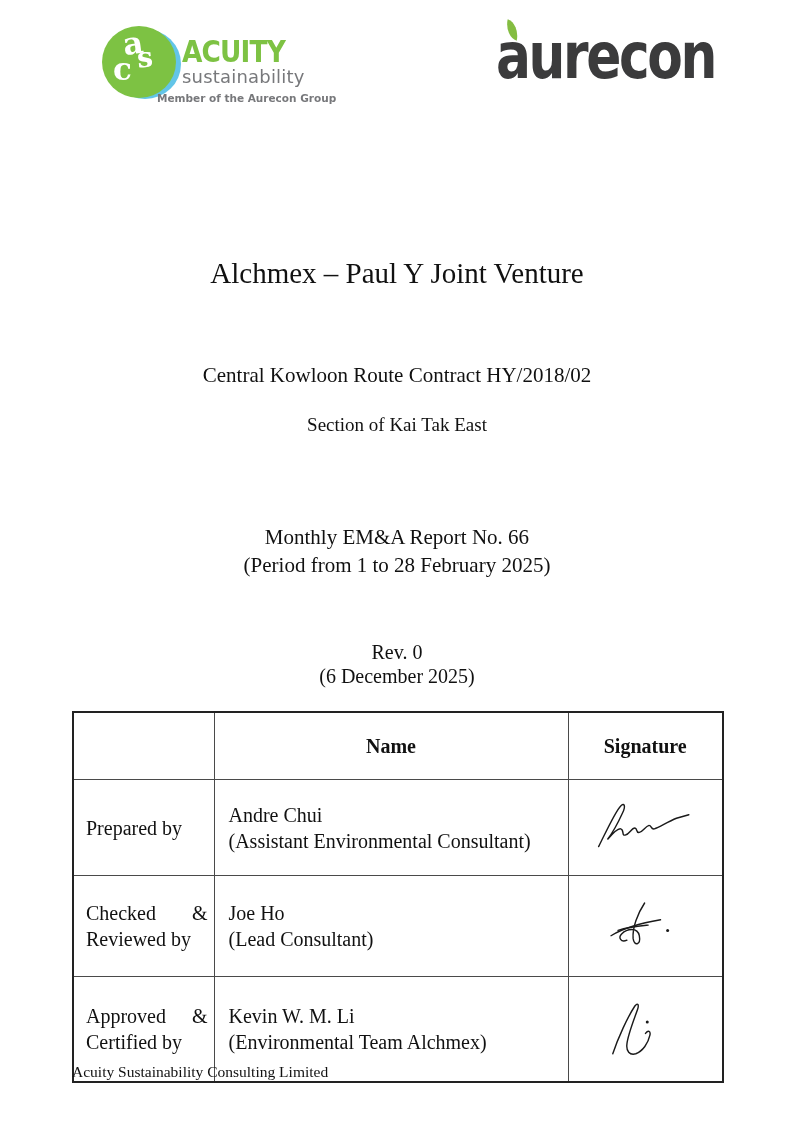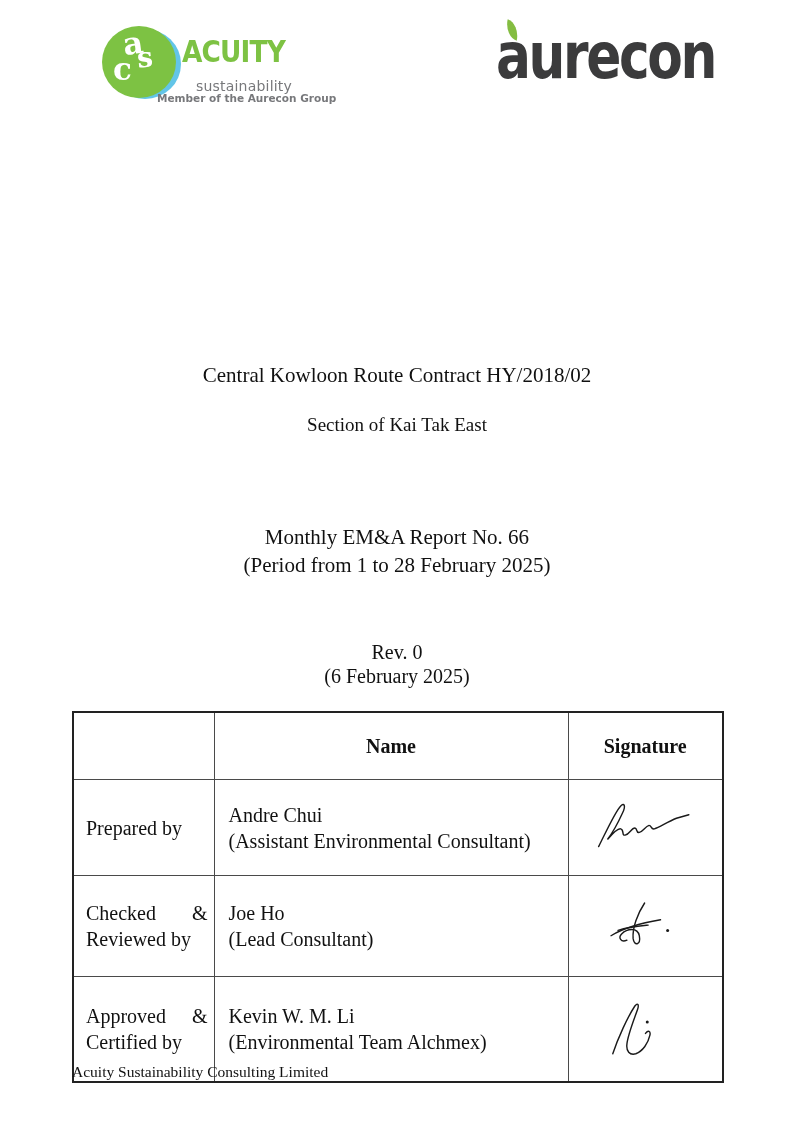--- a/index.html
+++ b/index.html
@@ -35,21 +35,21 @@
     position:absolute;left:80px;top:11px;width:110px;text-align:right;
     font-family:"DejaVu Sans", sans-serif;
   }
   .acuity-name{
     color:var(--acuity-green,#7DC243);
     font-size:30px;font-weight:bold;line-height:30px;letter-spacing:-1px;
     transform:scaleX(0.88);transform-origin:left top;white-space:nowrap;
   }
   .acuity-sub{
     color:var(--acuity-gray,#808285);
-    font-size:14px;line-height:17px;margin-top:11px;letter-spacing:0.2px;
+    font-size:18px;line-height:17px;margin-top:1px;letter-spacing:0.2px;
   }
   .acuity-member{
     position:absolute;left:55px;top:66px;width:160px;
     font-family:"DejaVu Sans", sans-serif;font-size:10.5px;font-weight:bold;
     color:var(--acuity-gray,#6D6E71);white-space:nowrap;
   }
 
   
   .aurecon-logo{position:absolute;left:496px;top:26px;height:62px;}
   .aurecon-inner{
@@ -128,27 +128,28 @@
     <div class="acuity-member">Member of the Aurecon Group</div>
   </div>
 
   <div class="aurecon-logo">
     <span class="aurecon-inner">
       <span class="aurecon-leaf"></span>
       <span class="aurecon-word">aurecon</span>
     </span>
   </div>
 
+  <div class="ctr t-jv">Alchmex – Paul Y Joint Venture</div>
   <div class="ctr t-contract">Central Kowloon Route Contract HY/2018/02</div>
   <div class="ctr t-section">Section of Kai Tak East</div>
   <div class="ctr t-report">Monthly EM&amp;A Report No. 66</div>
   <div class="ctr t-period">(Period from 1 to 28 February 2025)</div>
   <div class="ctr t-rev">
     <div>Rev. 0</div>
-    <div>(6 February 2025)</div>
+    <div>(6 December 2025)</div>
   </div>
 
   <table class="approval-table">
     <colgroup>
       <col class="c-role">
         <col class="c-name">
         <col class="c-sig">
     </colgroup>
     <tbody>
         <tr class="hdr">

